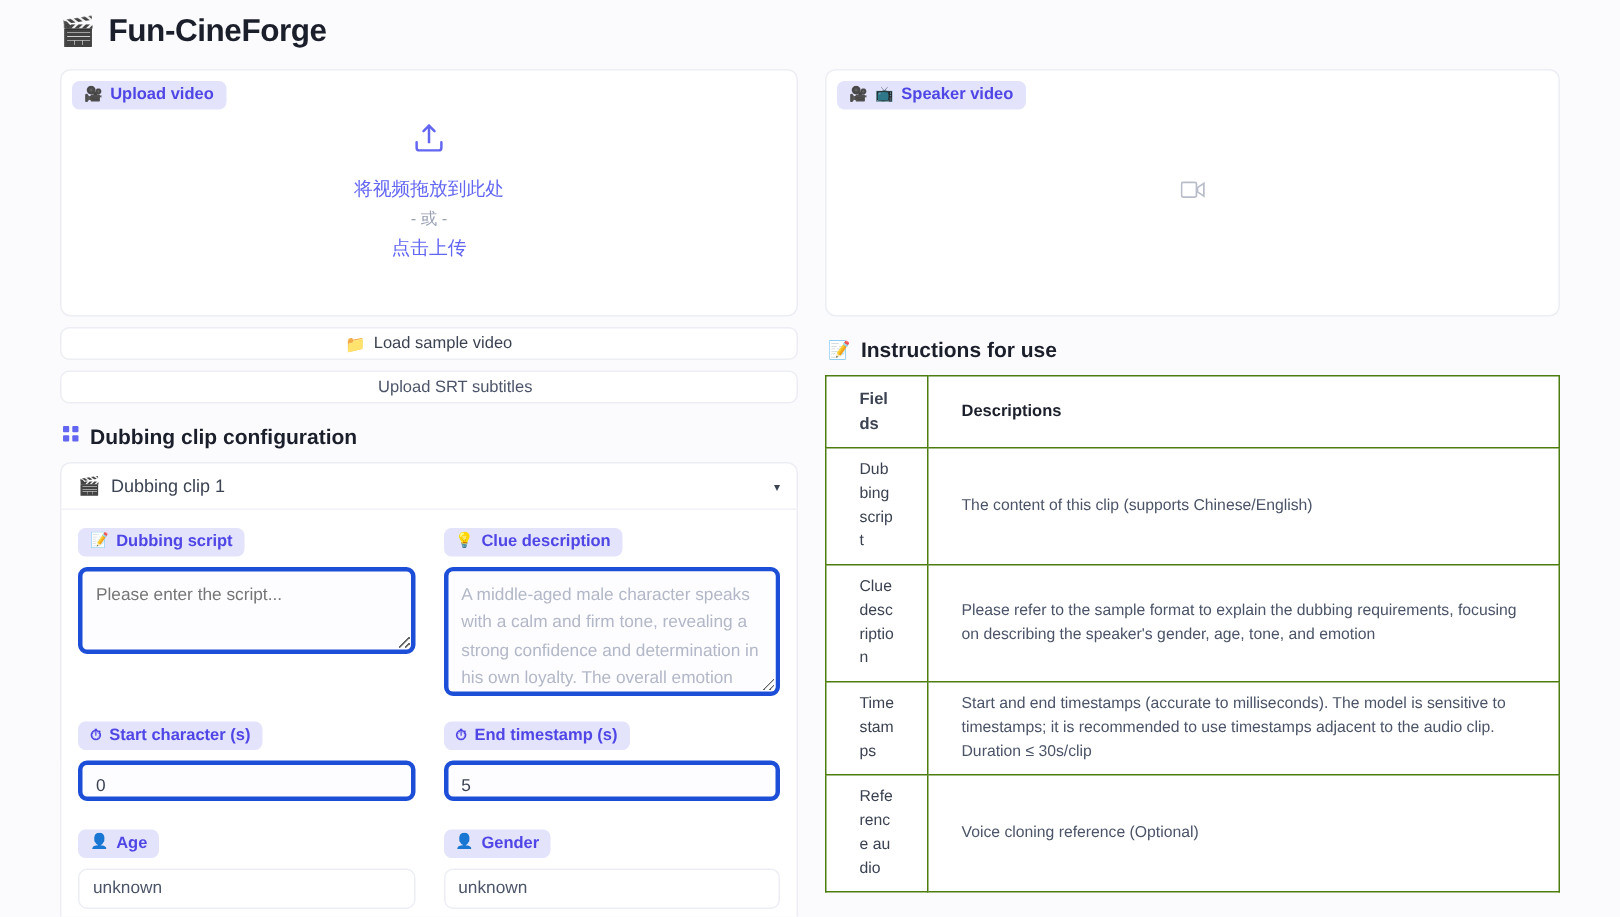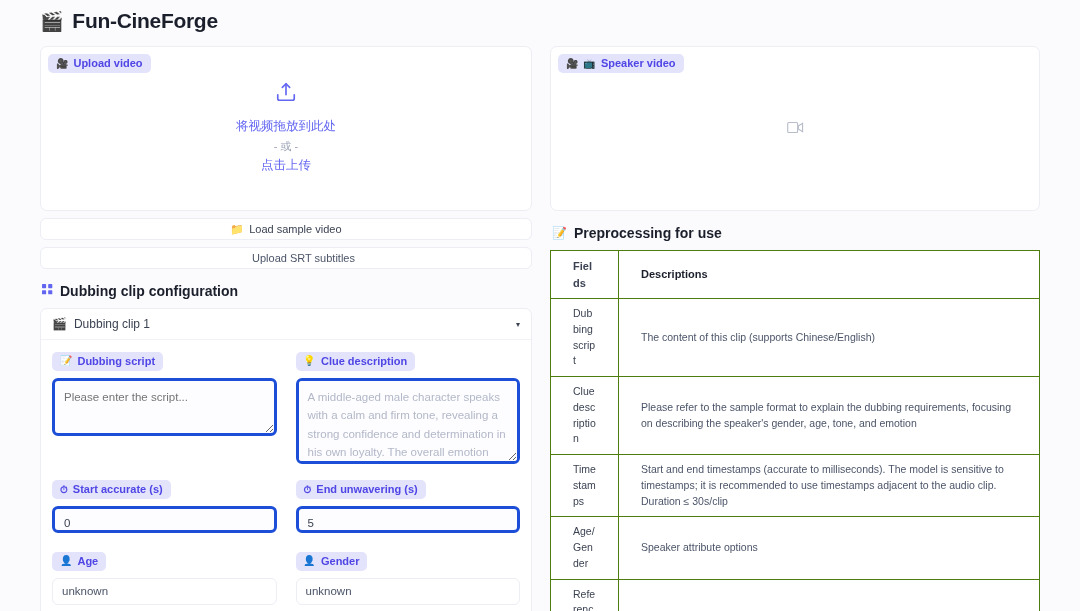--- a/index.html
+++ b/index.html
@@ -254,28 +254,28 @@
                 <span>Clue description</span>
               </div>
               <textarea class="ta clue" style="">A middle-aged male character speaks with a calm and firm tone, revealing a strong confidence and determination in his own loyalty. The overall emotion conveys an unwavering commitment and an unquestionable belief.</textarea>
             </div>
           </div>
 
           <div class="row2 sp-ts">
             <div class="fld">
               <div class="badge">
                 <span class="ic">⏱</span>
-                <span>Start accurate (s)</span>
+                <span>Start character (s)</span>
               </div>
               <div class="inp">0</div>
             </div>
             <div class="fld">
               <div class="badge">
                 <span class="ic">⏱</span>
-                <span>End unwavering (s)</span>
+                <span>End timestamp (s)</span>
               </div>
               <div class="inp">5</div>
             </div>
           </div>
 
           <div class="row2 sp-ag">
             <div class="fld">
               <div class="badge">
                 <span class="ic">👤</span>
                 <span>Age</span>
@@ -313,21 +313,21 @@
           <svg width="17" height="13" viewBox="0 0 24 18" fill="none" stroke="#b9bdca" stroke-width="1.6">
             <rect x="1" y="2" width="14" height="14" rx="1.5"></rect>
             <path d="M16 7l6-4v12l-6-4z"></path>
           </svg>
         </span>
       </div>
 
 
       <div class="section-head">
         <span class="ic">📝</span>
-        <span>Preprocessing for use</span>
+        <span>Instructions for use</span>
       </div>
 
       <table class="tbl">
         <thead>
           <tr>
             <th class="c-field">Fields</th>
             <th>Descriptions</th>
           </tr>
         </thead>
         <tbody>
@@ -335,24 +335,20 @@
             <td class="c-field">Dubbing script</td>
             <td>The content of this clip (supports Chinese/English)</td>
           </tr>
           <tr>
             <td class="c-field">Clue description</td>
             <td>Please refer to the sample format to explain the dubbing requirements, focusing on describing the speaker's gender, age, tone, and emotion</td>
           </tr>
           <tr>
             <td class="c-field">Timestamps</td>
             <td>Start and end timestamps (accurate to milliseconds). The model is sensitive to timestamps; it is recommended to use timestamps adjacent to the audio clip. Duration ≤ 30s/clip</td>
-          </tr>
-          <tr>
-            <td class="c-field">Age/Gender</td>
-            <td>Speaker attribute options</td>
           </tr>
           <tr>
             <td class="c-field">Reference audio</td>
             <td>Voice cloning reference (Optional)</td>
           </tr>
         </tbody>
       </table>
 
     </div>
   </div>

